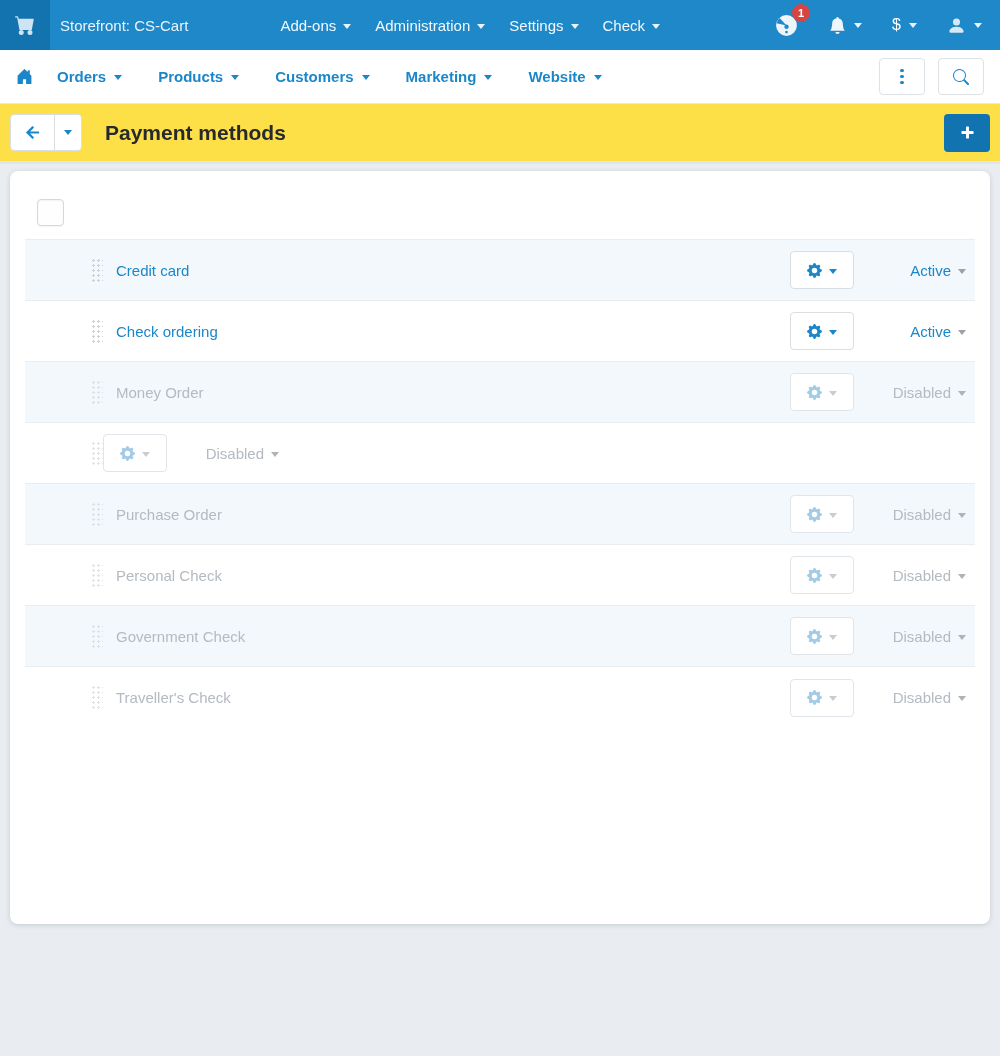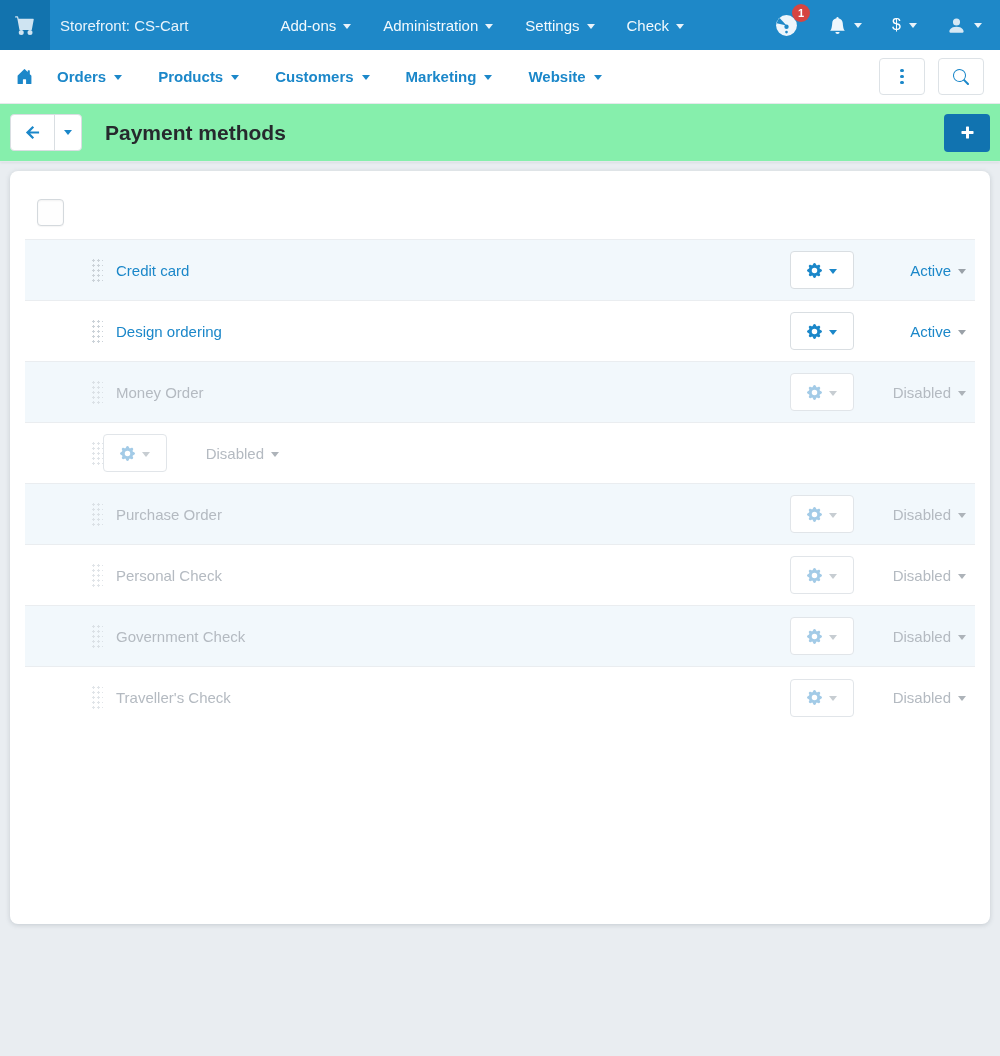--- a/index.html
+++ b/index.html
@@ -20,21 +20,21 @@
   .topbar {
     height: 50px; background: var(--topbar-bg, #1e88c8);
     display: flex; align-items: center;
   }
   .brand-square {
     width: 50px; height: 50px; background: var(--topbar-square-bg, #1273ae);
     display: flex; align-items: center; justify-content: center; flex: 0 0 auto;
     cursor: pointer;
   }
   .brand-text { color: #eaf4fb; font-size: 15px; margin-left: 10px; }
-  .topbar-menus { display: flex; gap: 32px; margin-left: 92px; }
+  .topbar-menus { display: flex; gap: 24px; margin-left: 92px; }
   .topbar-menu {
     color: #f2f9fd; font-size: 15px; display: flex; align-items: center; gap: 7px;
     cursor: pointer;
   }
   .topbar-menu .caret { color: rgba(255,255,255,.9); margin-top: 2px; }
   .topbar-icons { margin-left: auto; display: flex; align-items: center; gap: 30px; padding-right: 18px; }
   .icon-group { display: flex; align-items: center; gap: 8px; cursor: pointer; }
   .icon-group .caret { color: rgba(255,255,255,.9); }
   .news-wrap { position: relative; cursor: pointer; }
   .badge {
@@ -62,21 +62,21 @@
   .tool-btn {
     width: 46px; height: 37px; background: #fff;
     border: 1px solid #dde2e6; border-radius: 4px;
     display: flex; align-items: center; justify-content: center; cursor: pointer;
   }
   .vdots { display: flex; flex-direction: column; gap: 2.5px; }
   .vdots i { width: 3.5px; height: 3.5px; border-radius: 50%; background: var(--accent-blue, #1b87c9); }
 
   
   .titlebar {
-    height: 58px; background: #86efac; display: flex; align-items: center;
+    height: 58px; background: #fde047; display: flex; align-items: center;
     padding: 0 10px; border-bottom: 1px solid #e4e8eb;
     box-shadow: 0 1px 2px rgba(120,130,140,.12);
     position: relative; z-index: 2; justify-content: flex-end;
   }
   .back-group {
     display: flex; height: 37px; border: 1px solid #d9dee2; border-radius: 4px;
     background: #fff; overflow: hidden;
   }
   .back-main { width: 43px; display: flex; align-items: center; justify-content: center; cursor: pointer; }
   .back-caret {
@@ -296,21 +296,21 @@
       </span>
       <span class="caret"></span>
     </button>
     <div class="status">
       <span class="status-label">Active</span>
       <span class="caret"></span>
     </div>
   </div>
         <div class="row">
     <span class="drag-handle"></span>
-    <a class="row-name">Design ordering</a>
+    <a class="row-name">Check ordering</a>
     <button class="gear-btn">
       <span style="display:flex;">
         <svg width="15" height="15" viewBox="0 0 16 16">
                 <path d="M9.405 1.05c-.413-1.4-2.397-1.4-2.81 0l-.1.34a1.464 1.464 0 0 1-2.105.872l-.31-.17c-1.283-.698-2.686.705-1.987 1.987l.169.311c.446.82.023 1.841-.872 2.105l-.34.1c-1.4.413-1.4 2.397 0 2.81l.34.1a1.464 1.464 0 0 1 .872 2.105l-.17.31c-.698 1.283.705 2.686 1.987 1.987l.311-.169a1.464 1.464 0 0 1 2.105.872l.1.34c.413 1.4 2.397 1.4 2.81 0l.1-.34a1.464 1.464 0 0 1 2.105-.872l.31.17c1.283.698 2.686-.705 1.987-1.987l-.169-.311a1.464 1.464 0 0 1 .872-2.105l.34-.1c1.4-.413 1.4-2.397 0-2.81l-.34-.1a1.464 1.464 0 0 1-.872-2.105l.17-.31c.698-1.283-.705-2.686-1.987-1.987l-.311.169a1.464 1.464 0 0 1-2.105-.872l-.1-.34zM8 10.93a2.929 2.929 0 1 1 0-5.86 2.929 2.929 0 0 1 0 5.858z"></path>
               </svg>
       </span>
       <span class="caret"></span>
     </button>
     <div class="status">
       <span class="status-label">Active</span>

